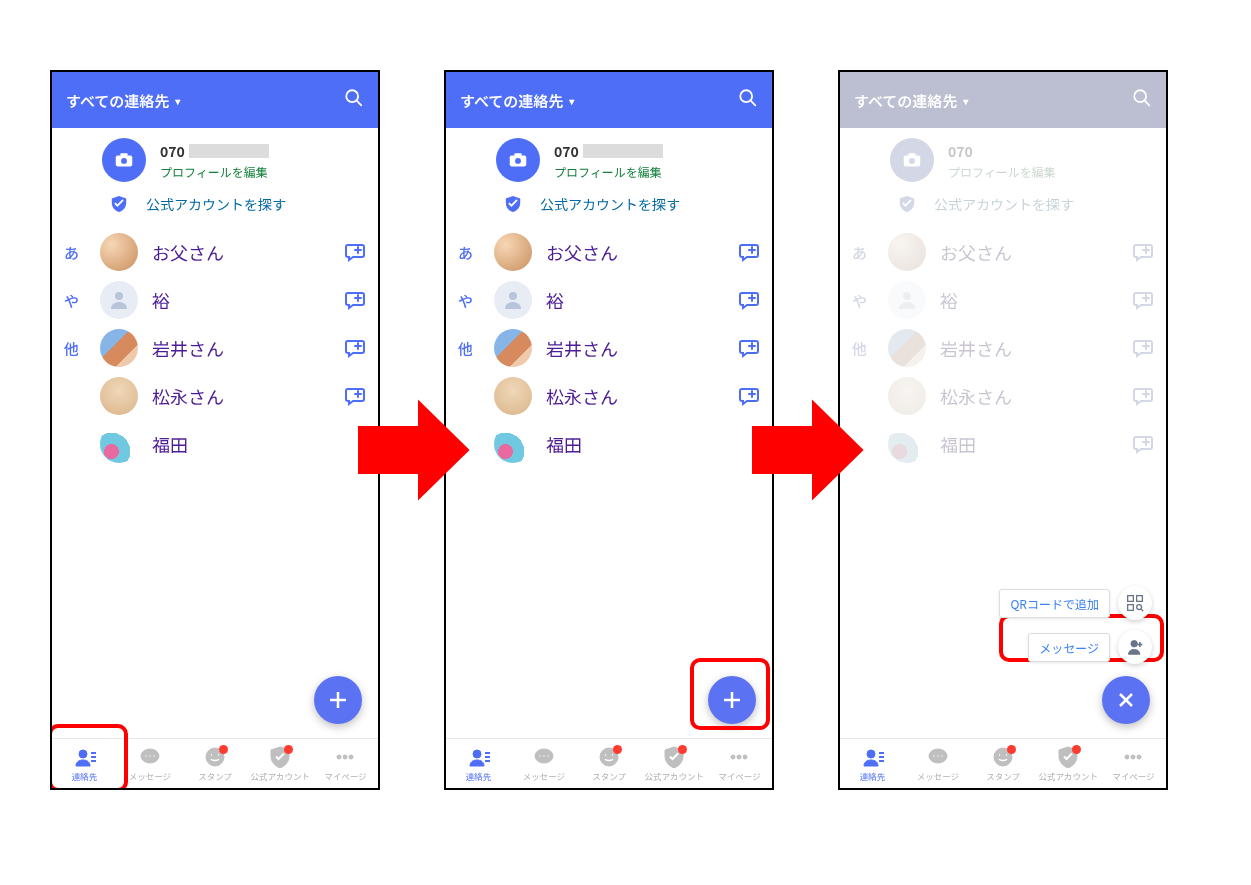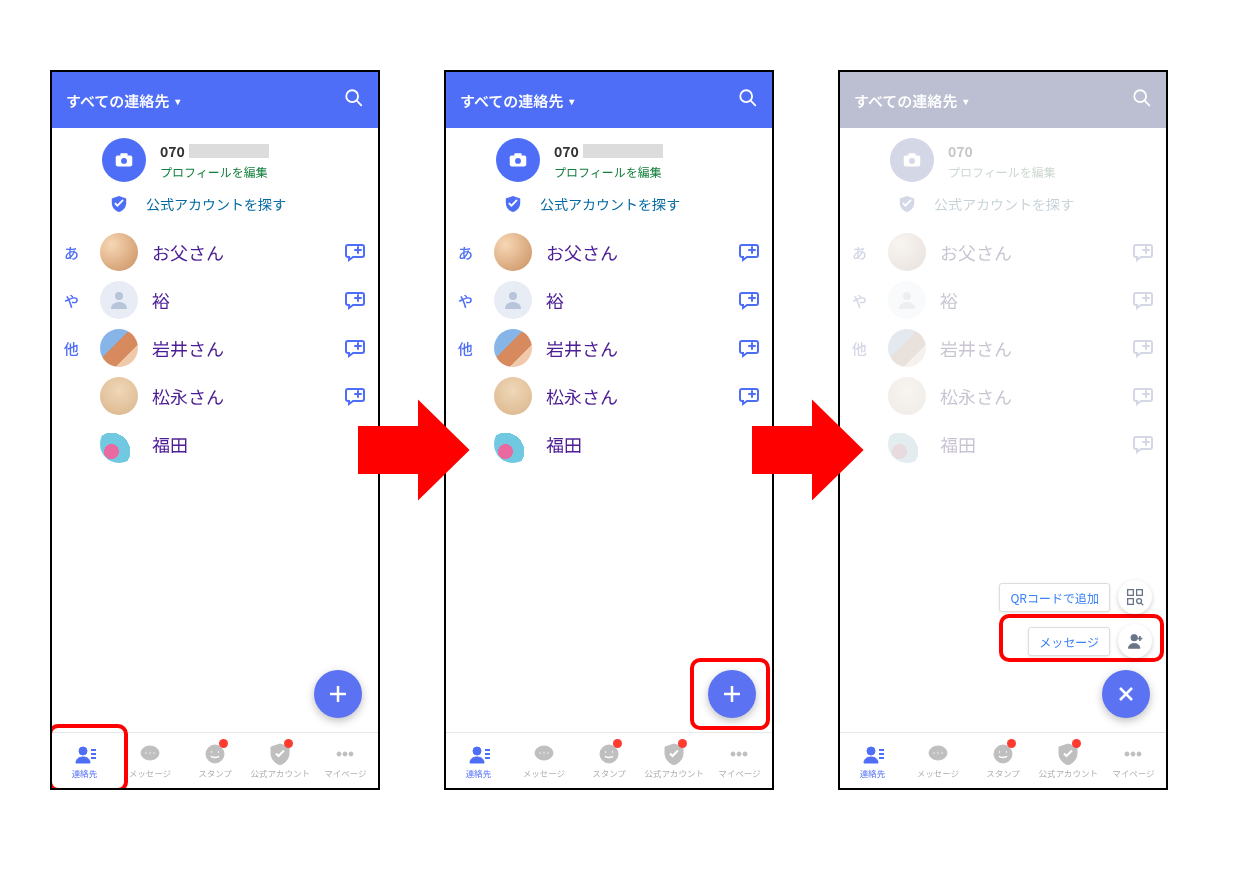--- a/index.html
+++ b/index.html
@@ -29,21 +29,21 @@
   .av2 { background: #e8edf5; display:flex;align-items:center;justify-content:center; }
   .av2 svg{width:22px;height:22px;fill:#b8c4da;}
   .av3 { background: linear-gradient(135deg,#87b5e8 0%,#87b5e8 40%,#d88a5f 40%,#d88a5f 70%,#f0c9ab 70%); }
   .av4 { background: radial-gradient(circle at 50% 35%, #f0d7b8, #d9b58a); }
   .av5 { background: radial-gradient(circle at 30% 70%, #e86aa0 0 20%, #70c9e0 20% 50%, #fff 50%); }
   .contact-name { font-size: 18px; color: #4c1d95; flex: 1; }
   .chat-ico { width: 22px; height: 22px; stroke: #4f6ef7; fill: none; stroke-width: 2; }
   .fab-wrap { position: absolute; right: 16px; bottom: 14px; }
   .fab { width: 48px; height: 48px; border-radius: 50%; background: #5b72f2; display: flex; align-items: center; justify-content: center; box-shadow: 0 3px 8px rgba(0,0,0,.25); }
   .fab svg { width: 22px; height: 22px; stroke: #fff; stroke-width: 2.5; fill: none; }
-  .bottom-nav { height: 56px; border-top: 1px solid #e8e8e8; display: flex; background: #fff; }
+  .bottom-nav { height: 50px; border-top: 1px solid #e8e8e8; display: flex; background: #fff; }
   .nav-item { flex: 1; display: flex; flex-direction: column; align-items: center; justify-content: center; gap: 2px; position: relative; }
   .nav-item svg { width: 22px; height: 22px; }
   .nav-label { font-size: 8.5px; color: #b0b0b0; }
   .nav-item.active .nav-label { color: #4f6ef7; }
   .nav-item.active svg { fill: #4f6ef7; stroke: #4f6ef7; }
   .nav-item:not(.active) svg { fill: #bfbfbf; stroke: #bfbfbf; }
   .dot-badge { position: absolute; top: 6px; right: 20px; width: 9px; height: 9px; border-radius: 50%; background: #ff3b30; }
   .highlight { position: absolute; border: 4px solid #ff0000; border-radius: 10px; pointer-events: none; z-index: 20; }
   .arrow { width: 120px; height: 120px; flex-shrink: 0; transform: translateY(20px); margin: 0 -38px; z-index: 30; }
   .fab-actions { position: absolute; right: 14px; bottom: 74px; z-index: 30; display: flex; flex-direction: column; gap: 10px; align-items: flex-end; }

